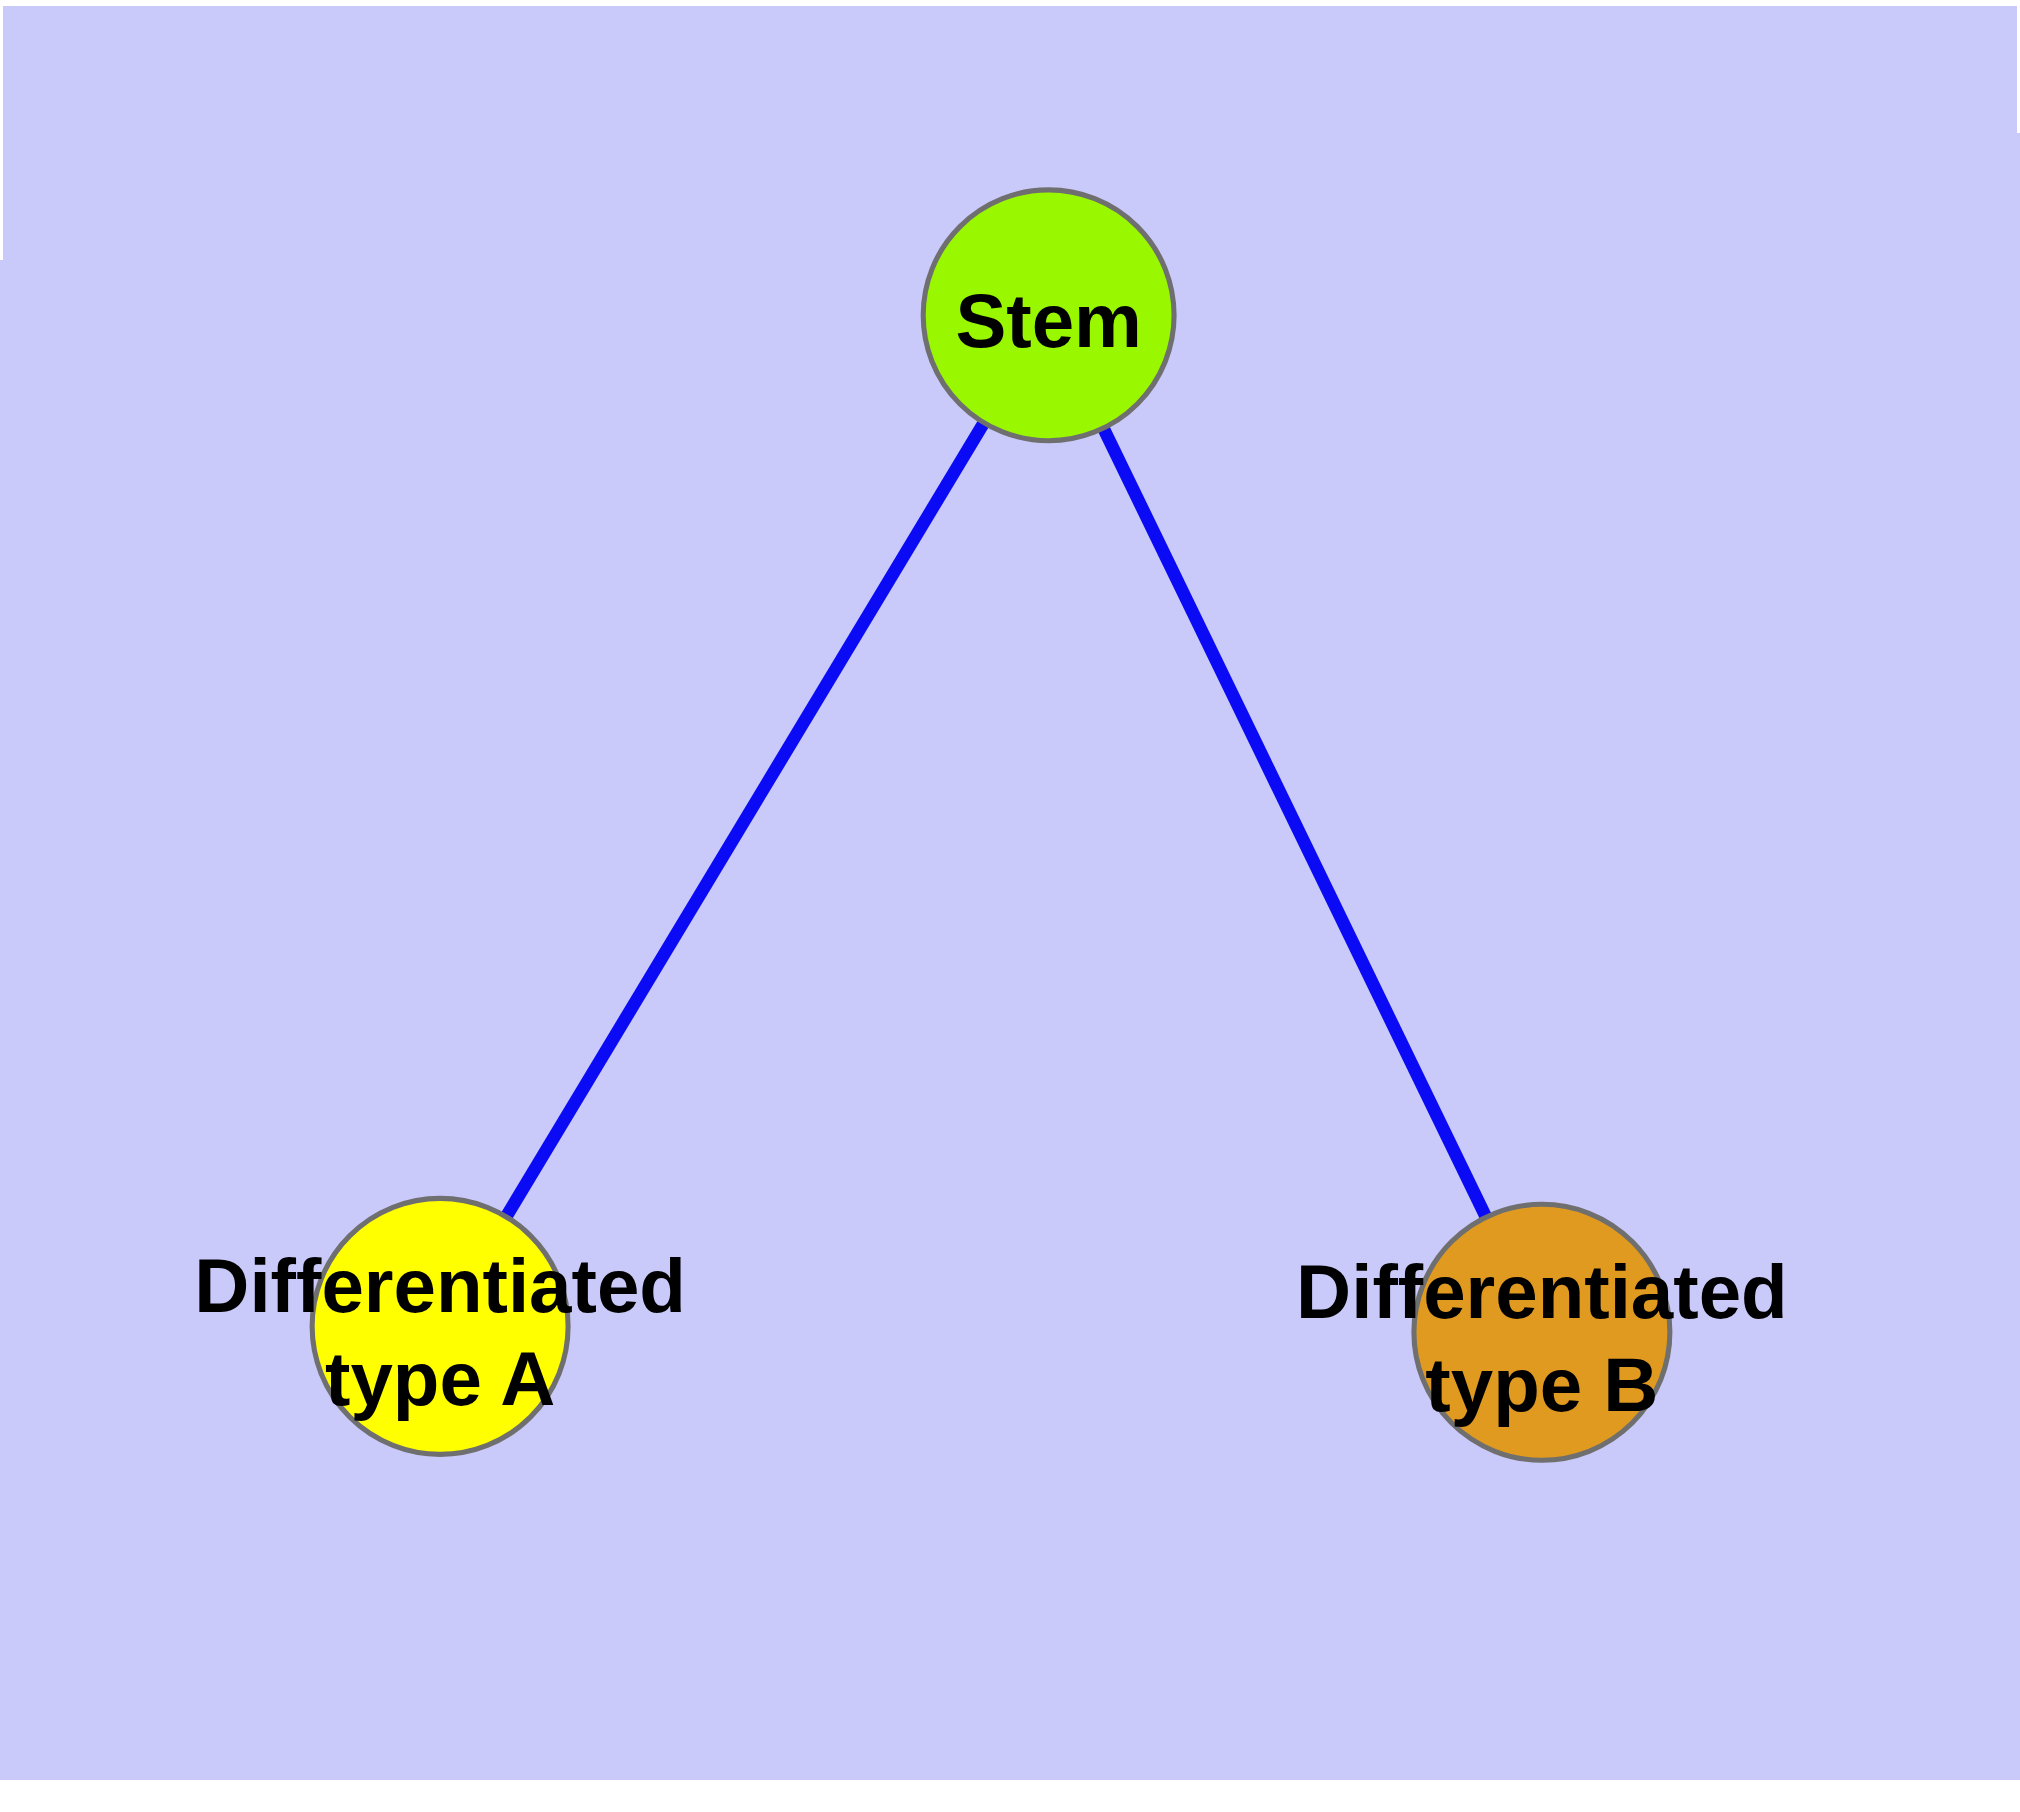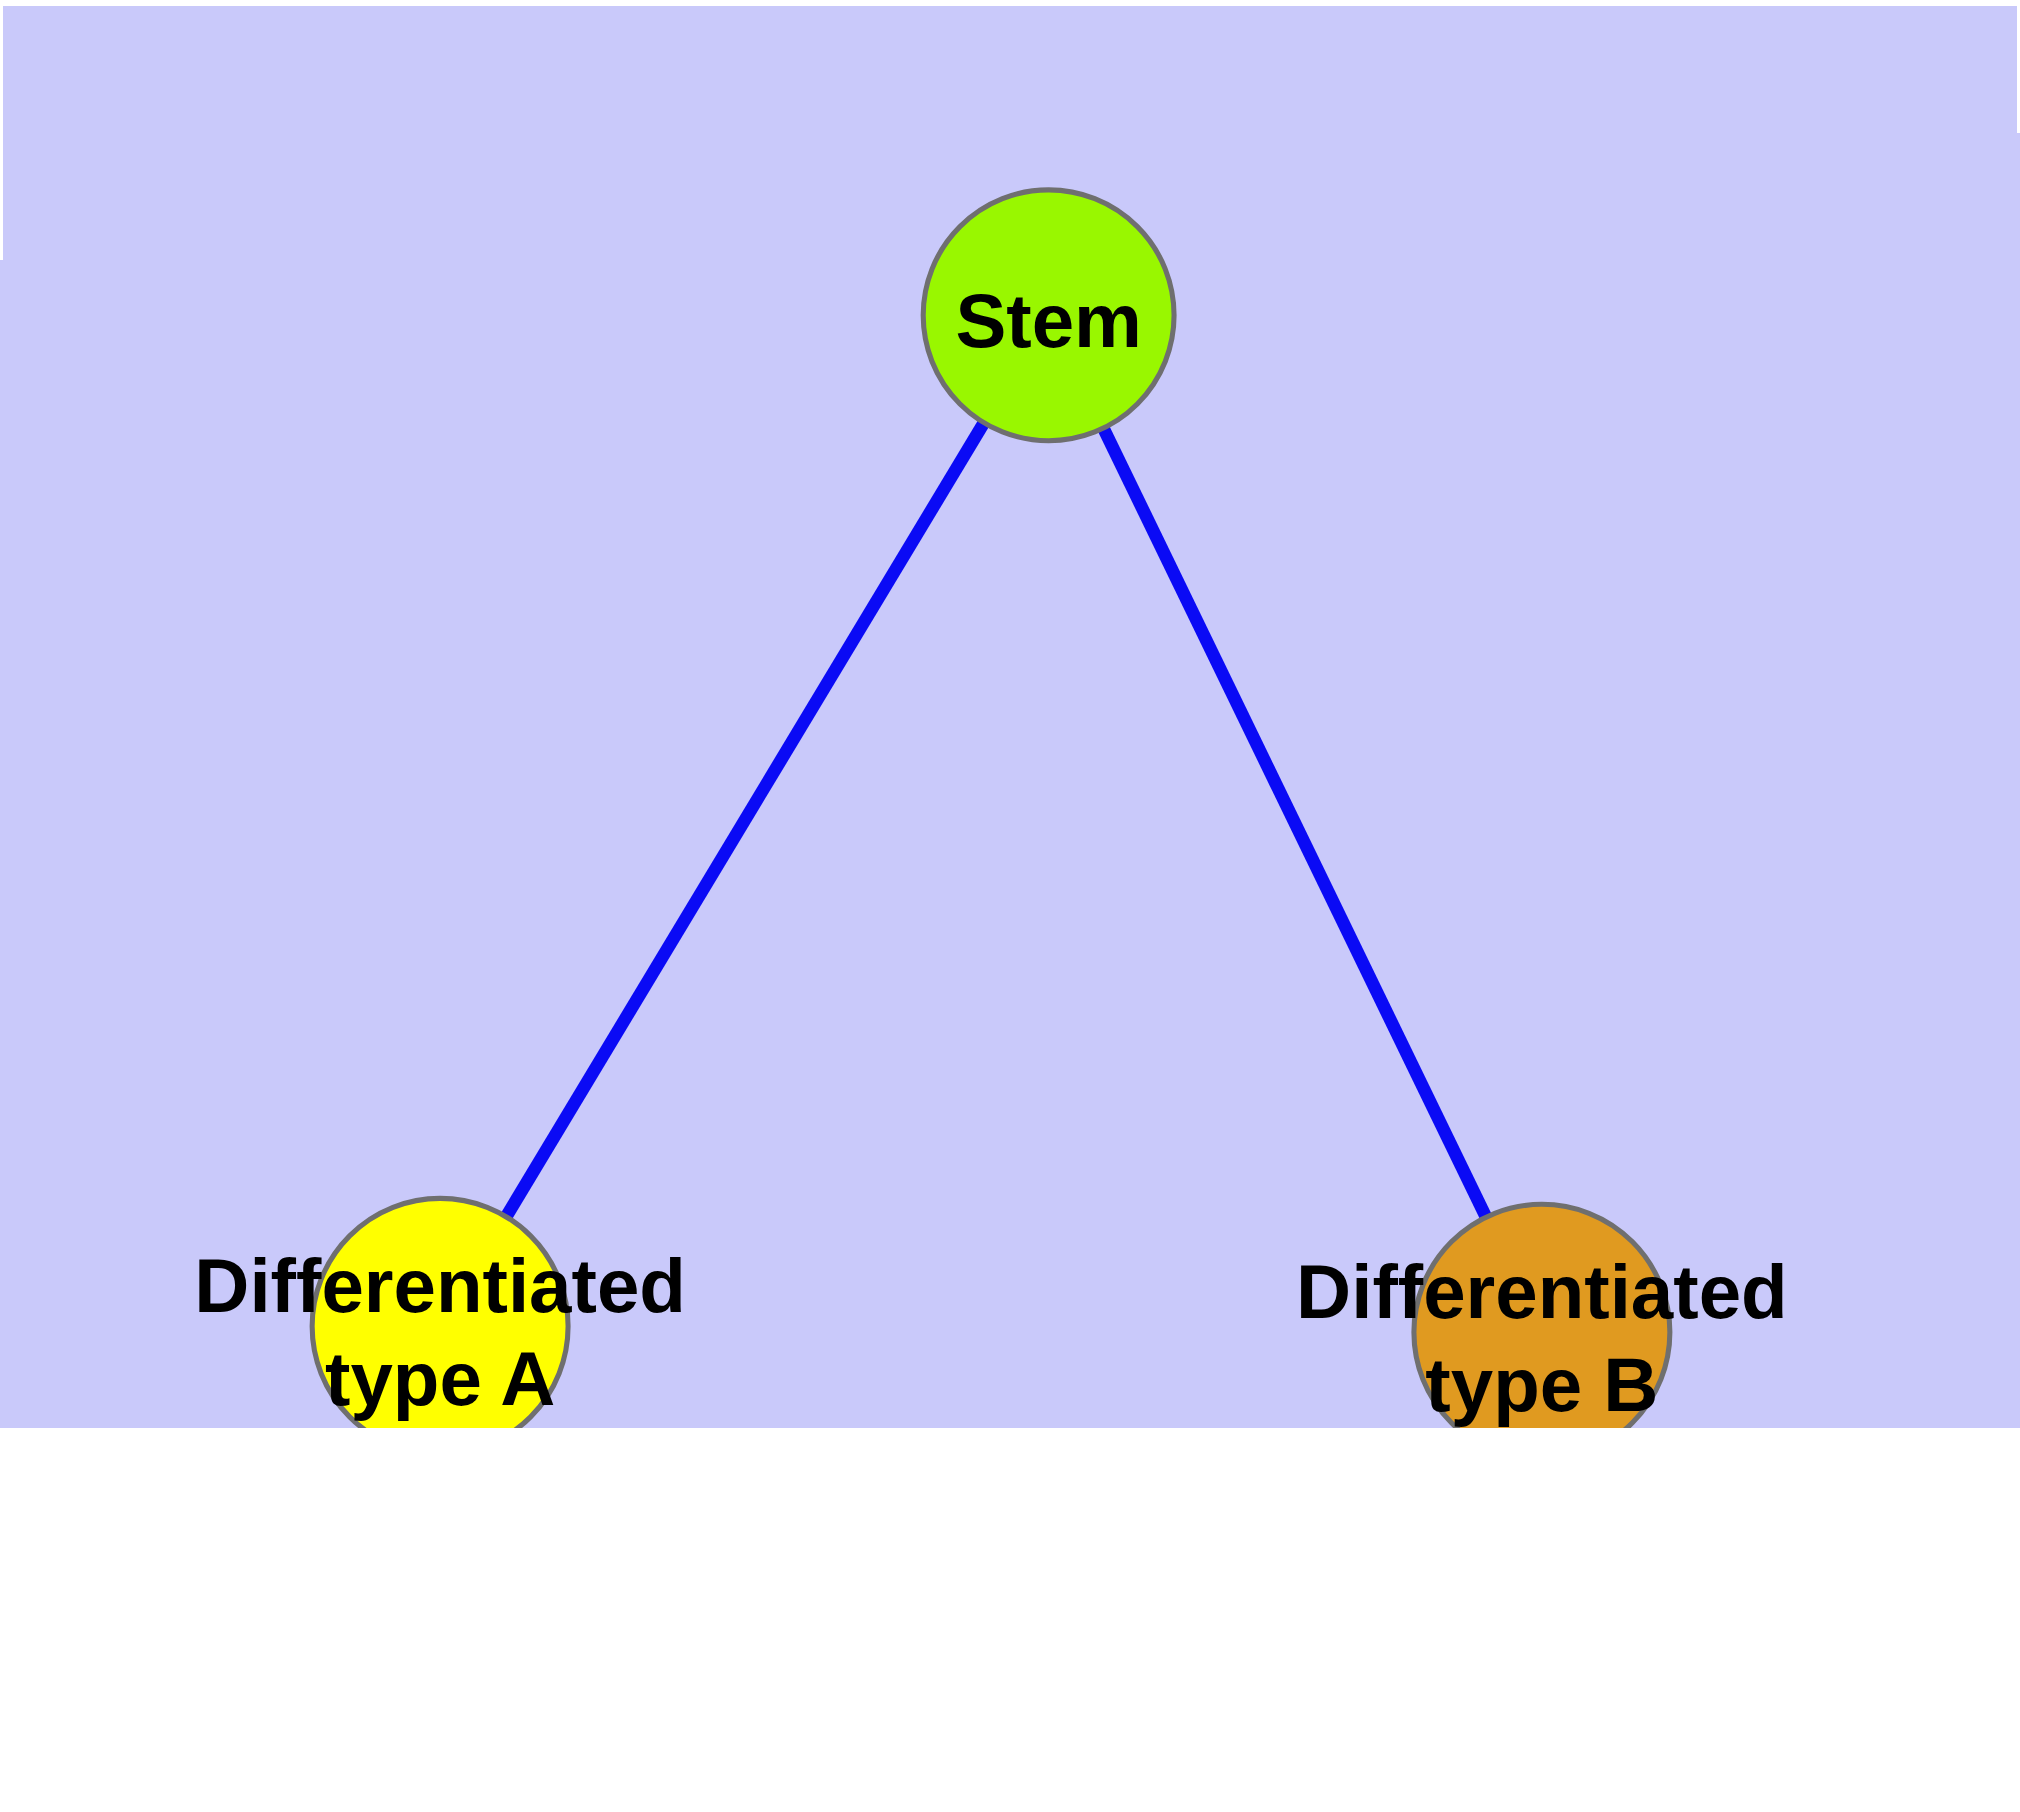--- a/index.html
+++ b/index.html
@@ -3,21 +3,21 @@
 <meta charset="utf-8">
 <style>
   html, body {
     margin: 0;
     padding: 0;
     background: #ffffff;
   }
   .screen {
     position: relative;
     width: 2021px;
-    height: 1428px;
+    height: 1780px;
     background: #ffffff;
     overflow: hidden;
     font-family: "Liberation Sans", "DejaVu Sans", sans-serif;
   }
   
   .plot-area {
     position: absolute;
     left: 0;
     top: 6px;
     width: 2021px;

